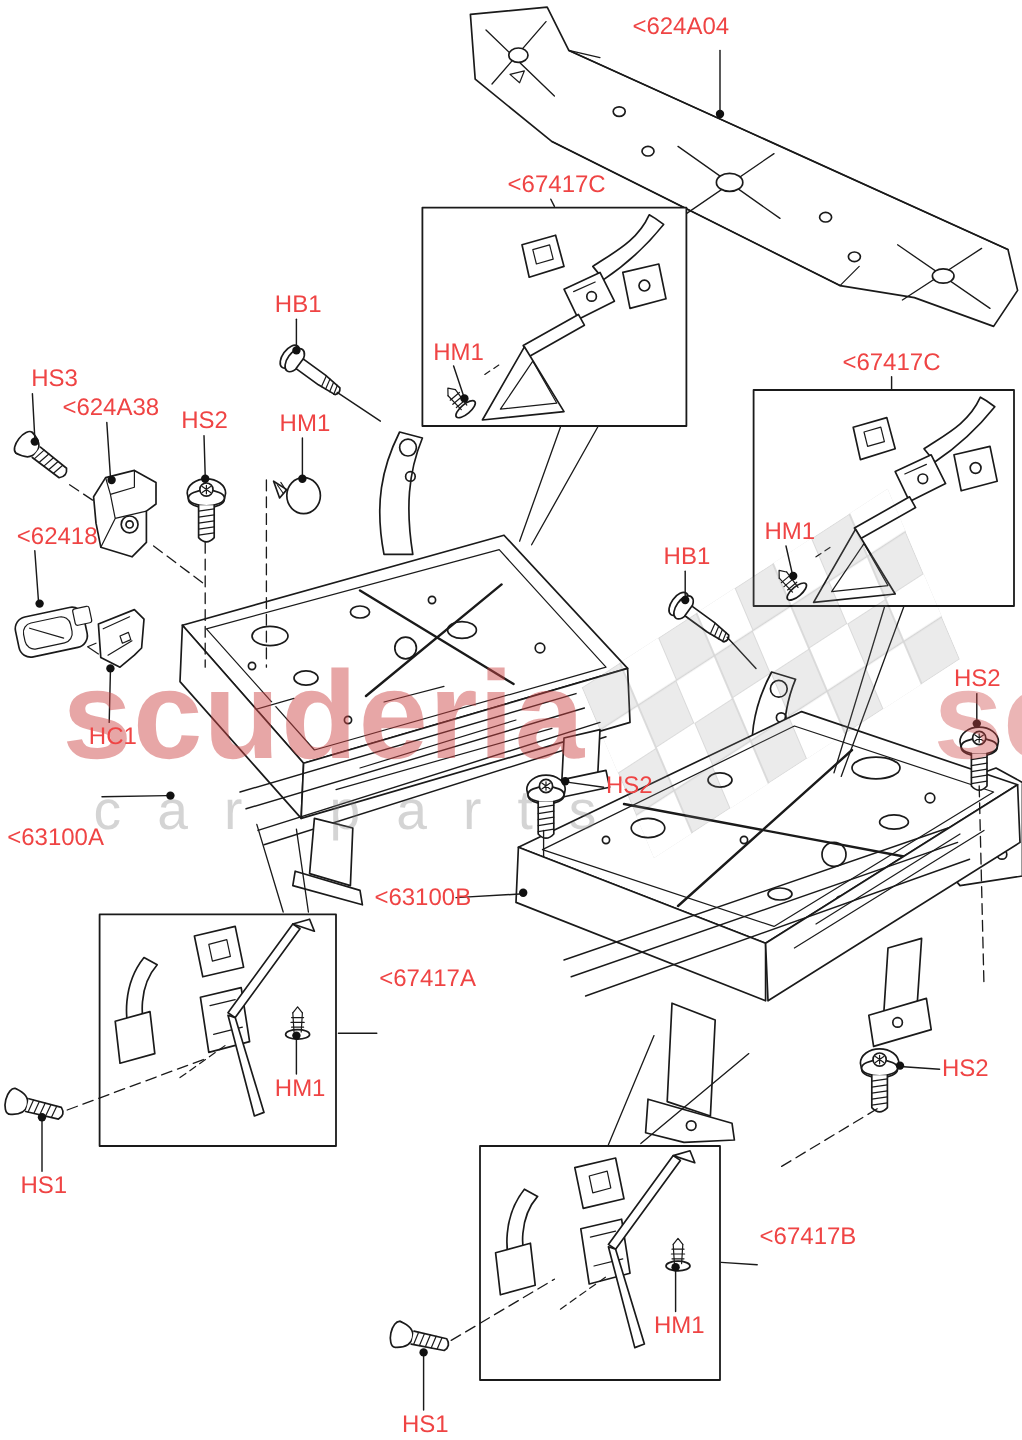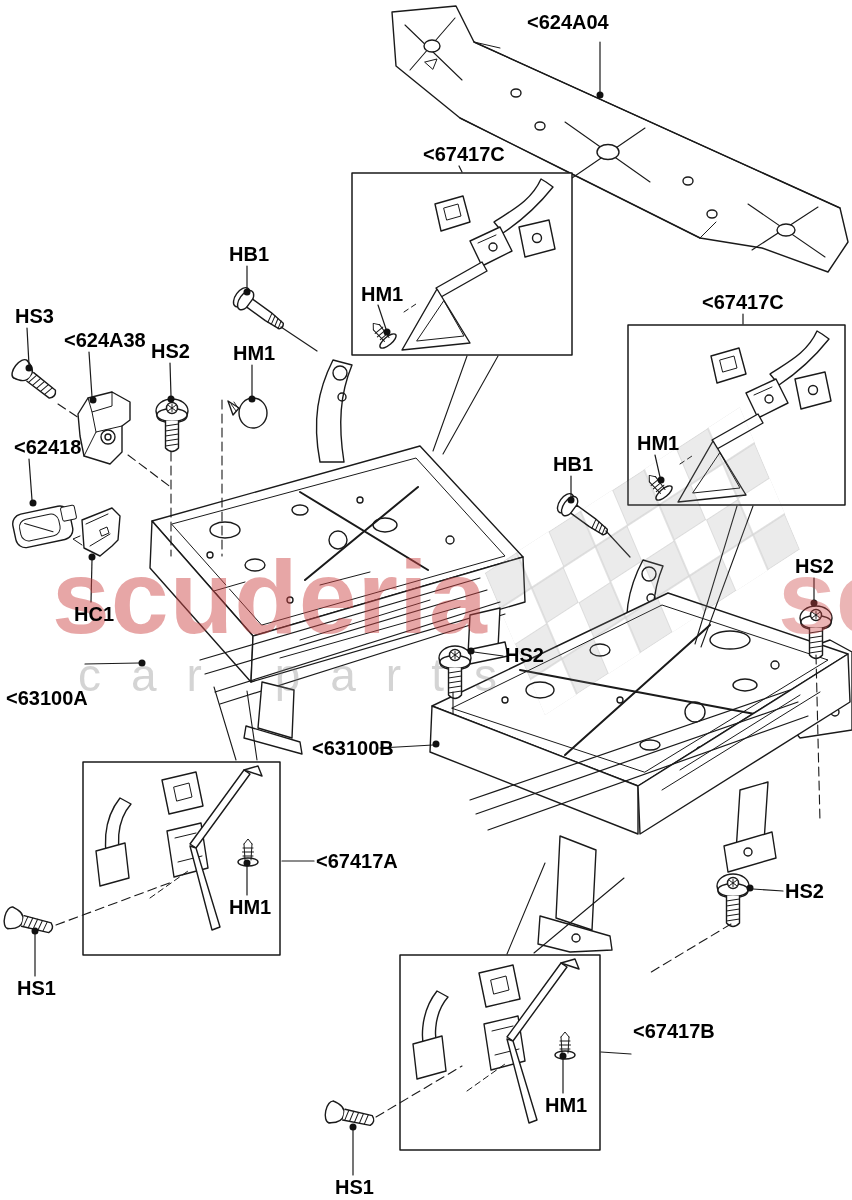--- a/index.html
+++ b/index.html
@@ -5,22 +5,22 @@
   html,body{margin:0;padding:0;background:#fff;}
   #stage{position:relative;width:852px;height:1200px;overflow:hidden;background:#fff;
          font-family:"Liberation Sans",sans-serif;}
   #art{position:absolute;left:0;top:0;z-index:1;}
   .wm{position:absolute;z-index:2;pointer-events:none;white-space:nowrap;}
   .wm-title{left:52px;top:538px;font-size:104px;font-weight:bold;letter-spacing:1px;
             color:rgba(205,70,70,0.48);}
   .wm-title-2{left:778px;top:538px;font-size:104px;font-weight:bold;color:rgba(205,70,70,0.40);}
   .wm-sub{left:78px;top:648px;font-size:46px;letter-spacing:30px;color:rgba(120,120,120,0.32);}
   #chk{position:absolute;left:0;top:0;z-index:2;pointer-events:none;}
-  .part-label{position:absolute;z-index:3;font-size:20px;color:#000000;white-space:nowrap;
-              cursor:pointer;line-height:1.05;font-weight:bold;}
+  .part-label{position:absolute;z-index:3;font-size:20px;color:#ef4444;white-space:nowrap;
+              cursor:pointer;line-height:1.05;}
 </style>
 </head>
 <body>
 
 <div id="stage">
 
 <svg id="art" width="852" height="1200" viewBox="0 0 852 1200" stroke="#1a1a1a" fill="none" stroke-width="1.4" stroke-linejoin="round" stroke-linecap="round">
 
   <defs>
 
@@ -288,33 +288,33 @@
 </svg>
 <div class="wm wm-title">scuderia</div>
 <div class="wm wm-title-2">scuderia</div>
 <div class="wm wm-sub">car parts</div>
 
 <div class="part-label" style="left:527px;top:12px">&lt;624A04</div>
 <div class="part-label" style="left:423px;top:144px">&lt;67417C</div>
 <div class="part-label" style="left:229px;top:244px">HB1</div>
 <div class="part-label" style="left:361px;top:284px">HM1</div>
 <div class="part-label" style="left:702px;top:292px">&lt;67417C</div>
-<div class="part-label" style="left:15px;top:306px">HS3</div>
-<div class="part-label" style="left:64px;top:330px">&lt;624A38</div>
+<div class="part-label" style="left:26px;top:306px">HS3</div>
+<div class="part-label" style="left:52px;top:330px">&lt;624A38</div>
 <div class="part-label" style="left:151px;top:341px">HS2</div>
 <div class="part-label" style="left:233px;top:343px">HM1</div>
 <div class="part-label" style="left:637px;top:433px">HM1</div>
 <div class="part-label" style="left:14px;top:437px">&lt;62418</div>
 <div class="part-label" style="left:553px;top:454px">HB1</div>
 <div class="part-label" style="left:795px;top:556px">HS2</div>
 <div class="part-label" style="left:74px;top:604px">HC1</div>
 <div class="part-label" style="left:505px;top:645px">HS2</div>
 <div class="part-label" style="left:6px;top:688px">&lt;63100A</div>
 <div class="part-label" style="left:312px;top:738px">&lt;63100B</div>
-<div class="part-label" style="left:316px;top:851px">&lt;67417A</div>
+<div class="part-label" style="left:316px;top:806px">&lt;67417A</div>
 <div class="part-label" style="left:785px;top:881px">HS2</div>
 <div class="part-label" style="left:229px;top:897px">HM1</div>
 <div class="part-label" style="left:17px;top:978px">HS1</div>
 <div class="part-label" style="left:633px;top:1021px">&lt;67417B</div>
 <div class="part-label" style="left:545px;top:1095px">HM1</div>
 <div class="part-label" style="left:335px;top:1177px">HS1</div>
 
 </div>
 
 </body></html>

